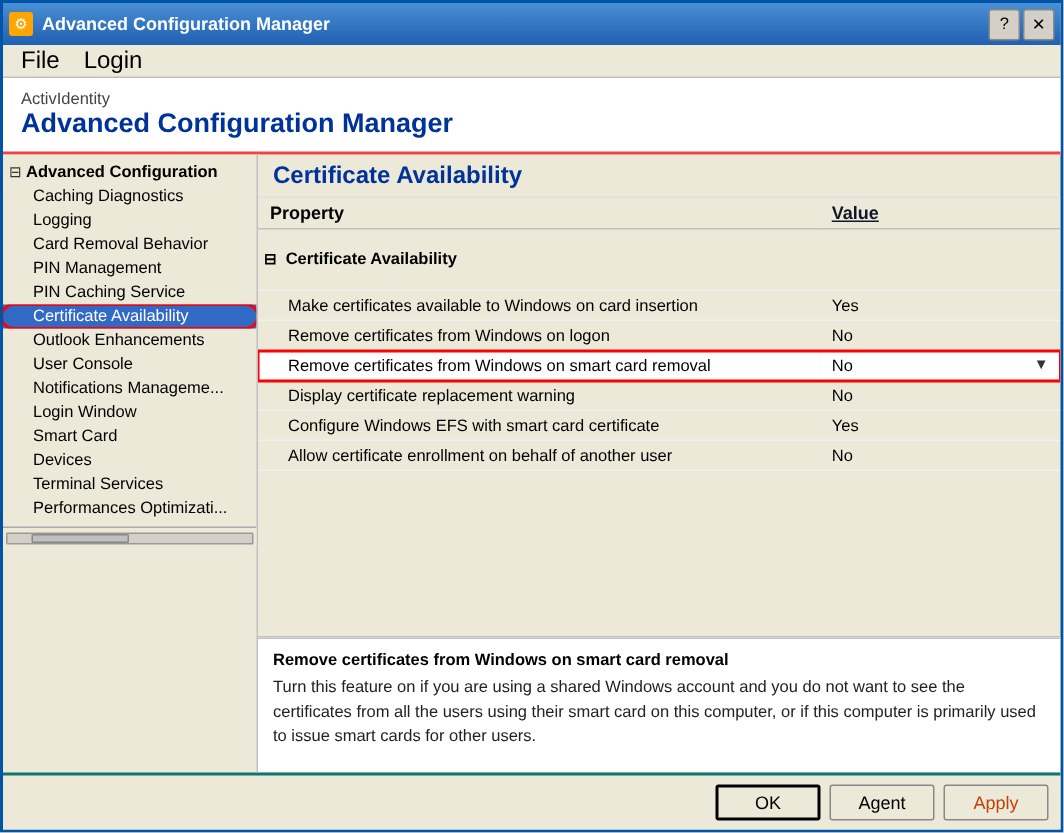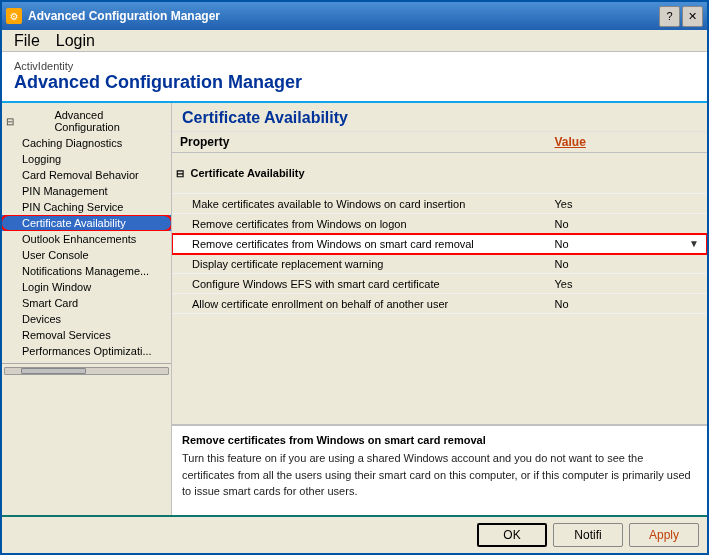--- a/index.html
+++ b/index.html
@@ -81,21 +81,21 @@
     .menu-item {
       padding: 2px 8px;
       cursor: pointer;
       font-size: 16px;
     }
 
     
     .app-header {
       background: white;
       padding: 8px 12px 8px 12px;
-      border-bottom: 2px solid #0ea5e9;
+      border-bottom: 2px solid #ef4444;
       flex-shrink: 0;
     }
     .app-header-sub {
       font-size: 11px;
       color: #444;
     }
     .app-header-title {
       font-size: 18px;
       font-weight: bold;
       color: #003399;
@@ -120,22 +120,21 @@
     }
 
     .tree-root {
       padding: 2px 4px;
       display: flex;
       align-items: center;
       cursor: pointer;
     }
     .tree-root-label {
       font-size: 11px;
-      font-weight: normal;
-      margin-left: 37px;
+      font-weight: bold;
     }
     .tree-expand {
       font-size: 10px;
       margin-right: 3px;
       color: #333;
     }
 
     .tree-item {
       padding: 2px 8px 2px 20px;
       font-size: 11px;
@@ -174,21 +173,21 @@
     }
     .prop-table thead th {
       text-align: left;
       padding: 3px 8px;
       font-size: 12px;
       font-weight: bold;
       border-bottom: 1px solid #c0c0c0;
       color: #000;
     }
     .prop-table thead th.value-col {
-      color: #c2410c;
+      color: #0f172a;
       text-decoration: underline;
       cursor: pointer;
     }
 
     .prop-table tbody tr {
       height: 20px;
     }
 
     .prop-table td {
       padding: 2px 8px;
@@ -387,21 +386,21 @@
         <div class="tree-item">Card Removal Behavior</div>
         <div class="tree-item">PIN Management</div>
         <div class="tree-item">PIN Caching Service</div>
         <div class="tree-item selected circle-highlight">Certificate Availability</div>
         <div class="tree-item">Outlook Enhancements</div>
         <div class="tree-item">User Console</div>
         <div class="tree-item">Notifications Manageme...</div>
         <div class="tree-item">Login Window</div>
         <div class="tree-item">Smart Card</div>
         <div class="tree-item">Devices</div>
-        <div class="tree-item">Removal Services</div>
+        <div class="tree-item">Terminal Services</div>
         <div class="tree-item">Performances Optimizati...</div>
       </div>
 
       <div class="sidebar-scroll-bar">
         <div class="scroll-track">
           <div class="scroll-thumb"></div>
         </div>
       </div>
     </div>
 
@@ -466,16 +465,16 @@
 
       <div class="description-box">
         <div class="desc-title">Remove certificates from Windows on smart card removal</div>
         <div class="desc-text">Turn this feature on if you are using a shared Windows account and you do not want to see the certificates from all the users using their smart card on this computer, or if this computer is primarily used to issue smart cards for other users.</div>
       </div>
     </div>
   </div>
 
   <div class="button-bar">
     <button class="btn default">OK</button>
-    <button class="btn">Notifi</button>
+    <button class="btn">Agent</button>
     <button class="btn disabled">Apply</button>
   </div>
 </div>
 
 </body></html>

